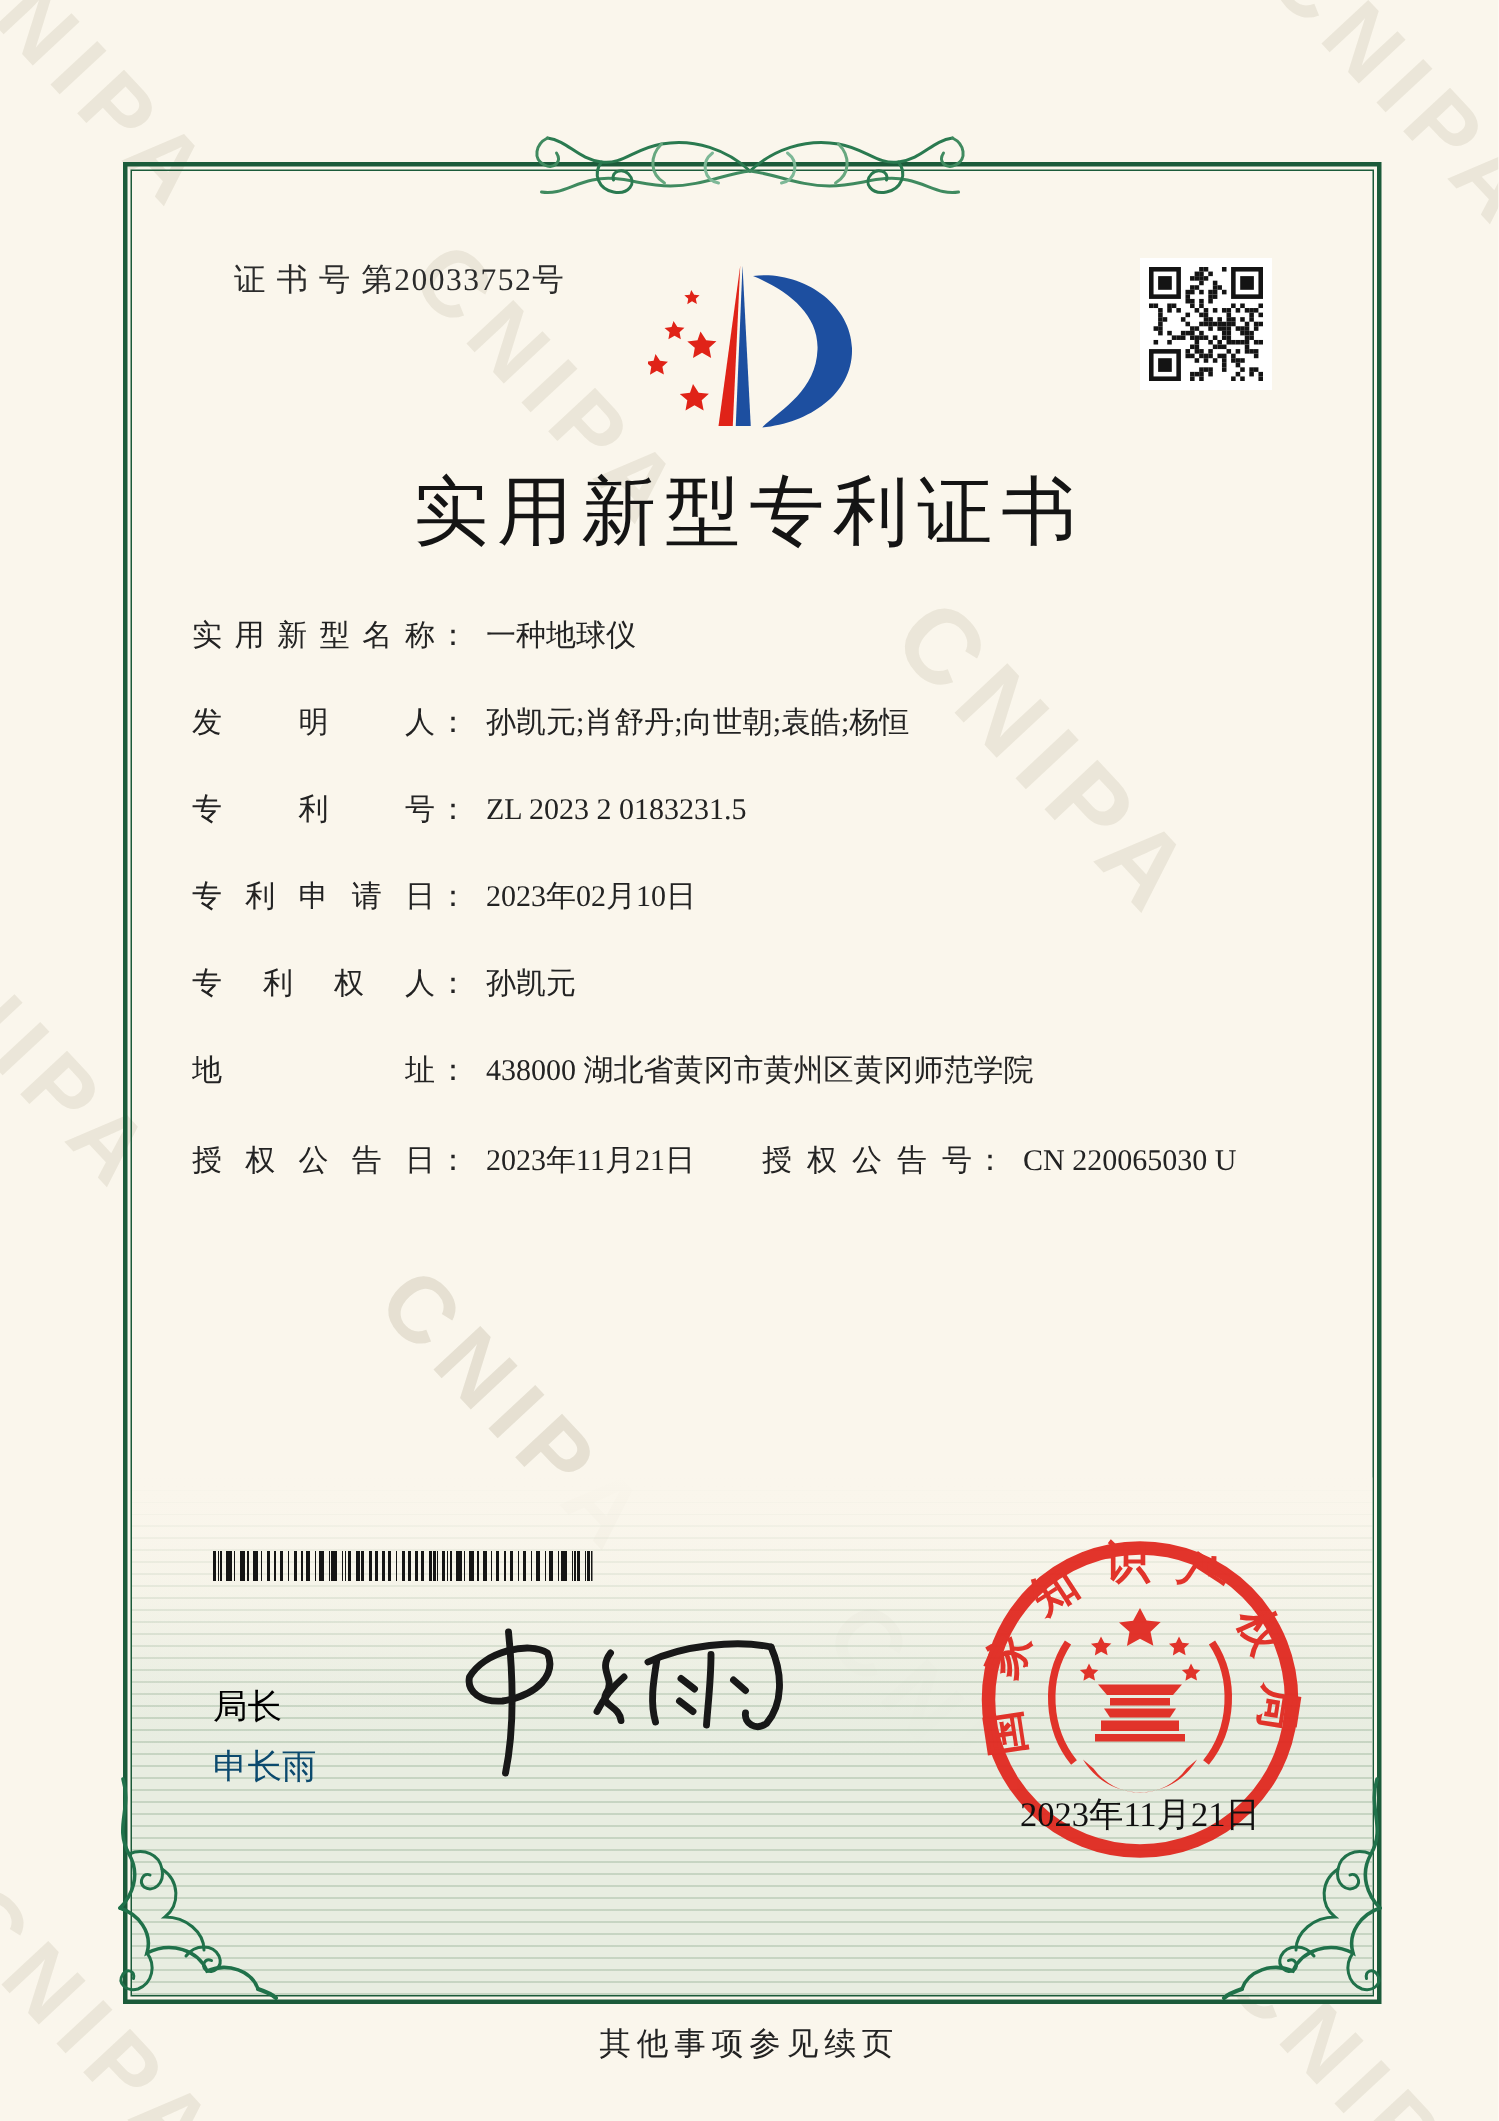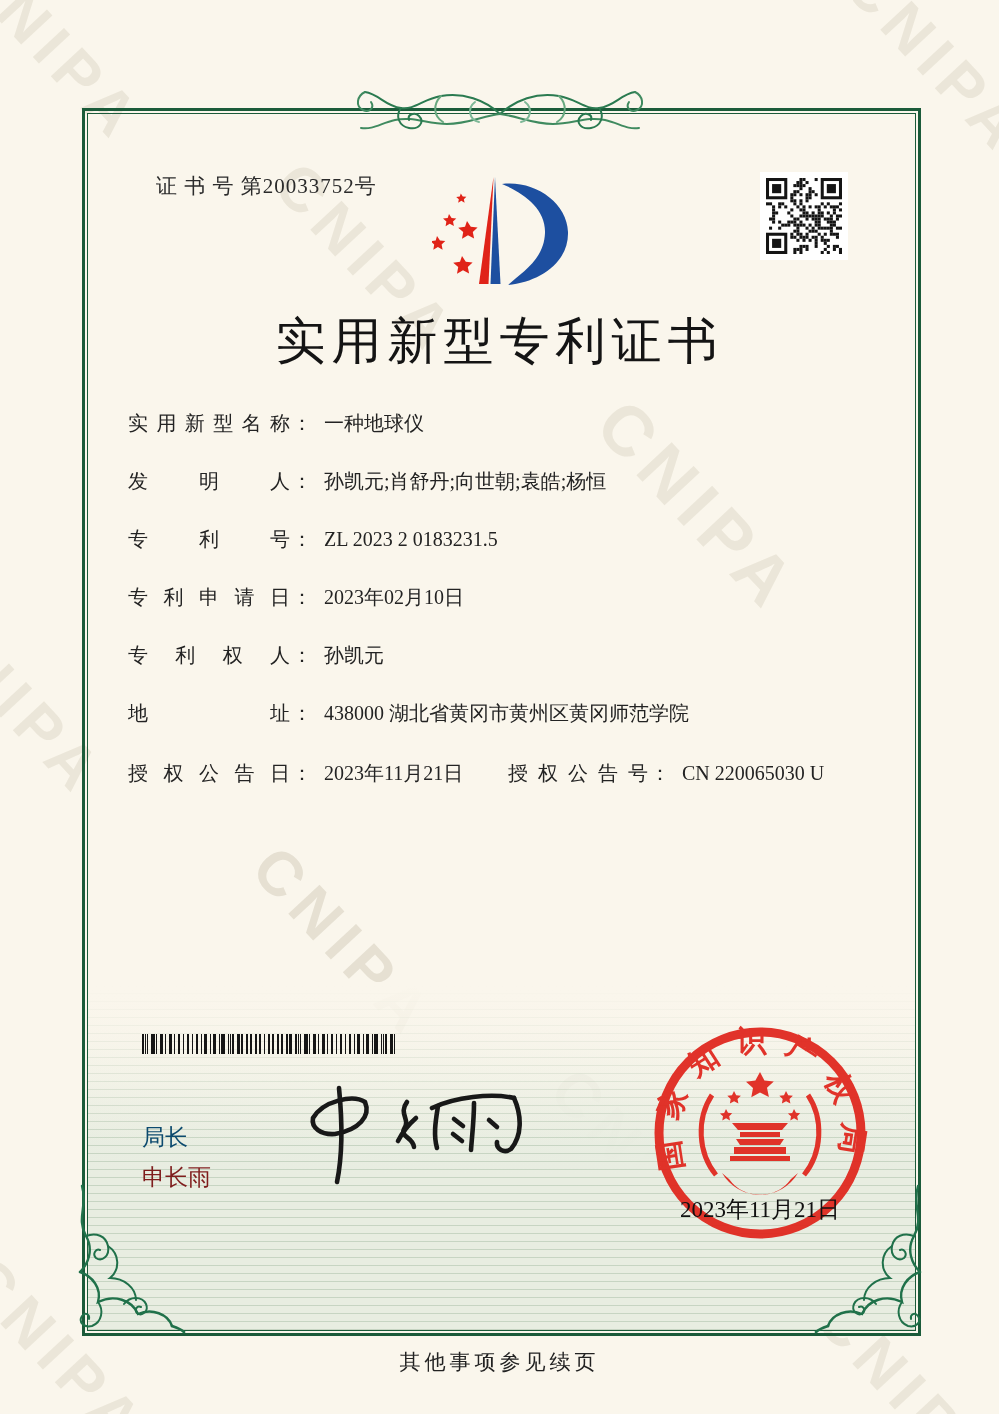--- a/index.html
+++ b/index.html
@@ -58,23 +58,23 @@
   .legal{position:absolute;left:128px;top:812px;width:748px;font-size:19.5px;
          line-height:29.5px;text-align:justify;color:#222;}
   .legal p{margin:0 0 3px 0;text-indent:2em;}
 
   .barcode{position:absolute;left:142px;top:1034px;width:253px;height:20px;
      background-image:
        repeating-linear-gradient(90deg,#151515 0 2px,rgba(0,0,0,0) 2px 5px,#151515 5px 6px,rgba(0,0,0,0) 6px 9px),
        repeating-linear-gradient(90deg,rgba(0,0,0,0) 0 3px,#151515 3px 4px,rgba(0,0,0,0) 4px 11px,#151515 11px 13px,rgba(0,0,0,0) 13px 17px);}
 
   .director-title{position:absolute;left:142px;top:1122px;font-size:23px;
-     font-family:Liberation Mono, monospace;color:#0c4a6e;text-align:right;}
+     font-family:Liberation Mono, monospace;color:#000000;text-align:right;}
   .director-name{position:absolute;left:142px;top:1162px;font-size:23px;
-     font-family:Liberation Mono, monospace;color:#7f1d1d;}
+     font-family:Liberation Mono, monospace;color:#0c4a6e;}
   .signature{position:absolute;left:295px;top:1068px;}
 
   .seal{position:absolute;left:652px;top:1025px;width:216px;height:216px;}
 
   .page-num{position:absolute;left:0;right:0;top:1288px;text-align:center;
      font-size:17px;color:#2a2a2a;letter-spacing:1px;}
   .footer-note{position:absolute;left:0;right:0;top:1348px;text-align:center;
      font-size:21px;letter-spacing:4px;color:#222;}
 </style>
 </head>

